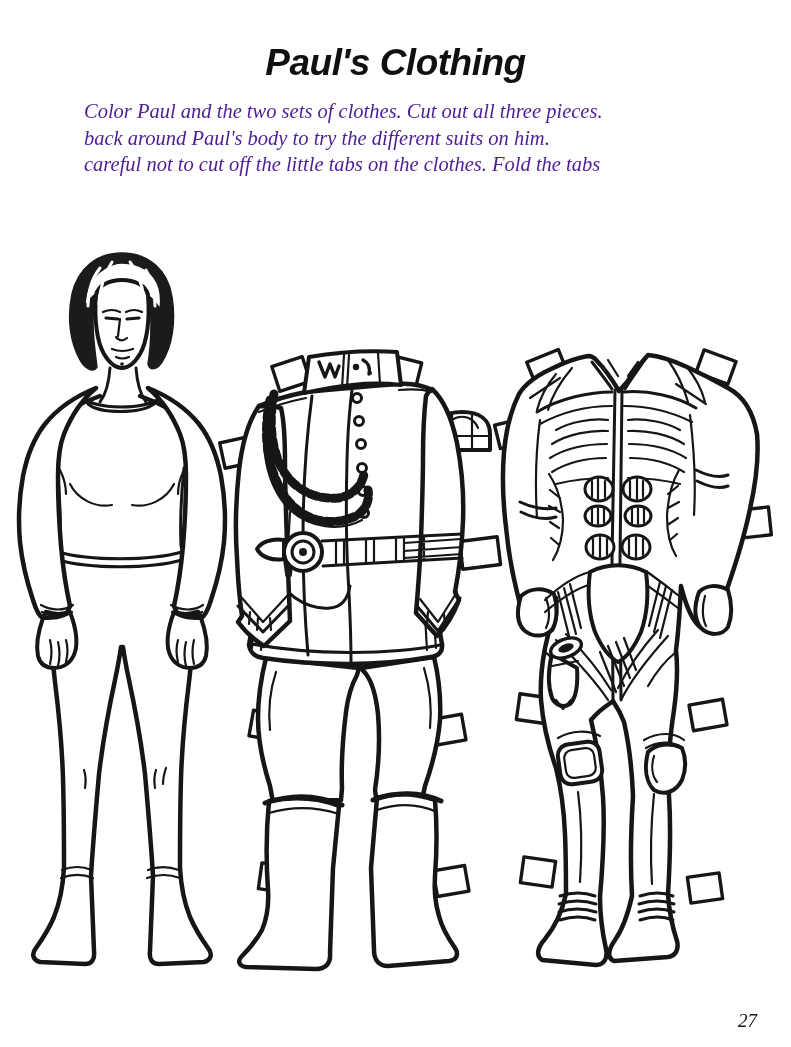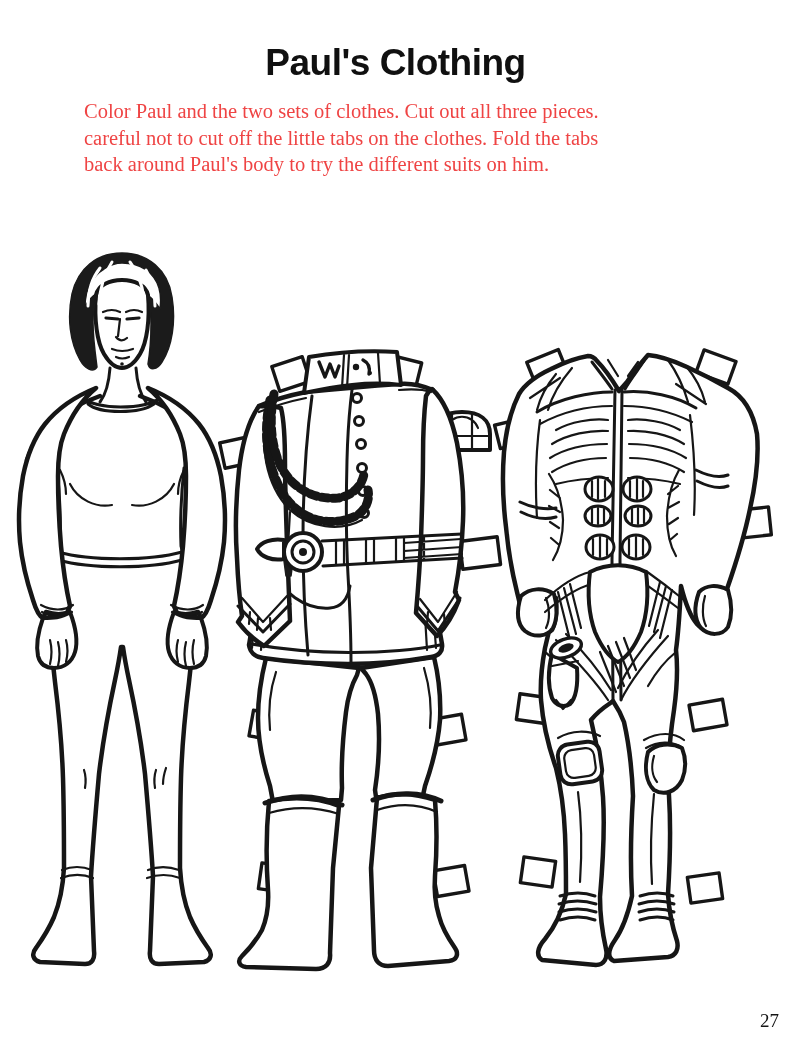--- a/index.html
+++ b/index.html
@@ -4,37 +4,38 @@
 <style>
   html,body{margin:0;padding:0;background:#e8e8e8;}
   .page{
     position:relative;
     width:791px;height:1047px;
     margin:0 auto;
     background:#ffffff;
     overflow:hidden;
     font-family:"Liberation Serif", serif;
     color:#141414;
+    font-style:italic;
   }
   .title{
     position:absolute;left:0;right:0;top:42px;
     margin:0;text-align:center;
     font-family:"Liberation Sans", sans-serif;
     font-weight:700;font-size:37px;letter-spacing:-0.5px;
     color:#101010;
   }
   .instructions{
     position:absolute;left:84px;top:98px;width:645px;
     font-size:20.5px;line-height:26.5px;
-    color:#ef4444;
+    color:#4c1d95;
   }
   .instructions .line{display:block;}
   .page-number{
     position:absolute;left:738px;top:1010px;
-    font-size:19px;color:#141414;margin-left:22px;
+    font-size:19px;color:#141414;
   }
   svg.figures{position:absolute;left:0;top:0;}
   
   .o  {fill:#ffffff;stroke:#161616;stroke-width:4.5;stroke-linejoin:round;stroke-linecap:round;}
   .o4 {fill:#ffffff;stroke:#161616;stroke-width:4;stroke-linejoin:round;stroke-linecap:round;}
   .fw {fill:#ffffff;stroke:none;}
   .s4 {fill:none;stroke:#161616;stroke-width:4.5;stroke-linejoin:round;stroke-linecap:round;}
   .s3 {fill:none;stroke:#161616;stroke-width:3;stroke-linejoin:round;stroke-linecap:round;}
   .s2 {fill:none;stroke:#161616;stroke-width:2.2;stroke-linejoin:round;stroke-linecap:round;}
   .s5 {fill:none;stroke:#161616;stroke-width:5;stroke-linejoin:round;stroke-linecap:round;}
@@ -45,22 +46,22 @@
 </style>
 </head>
 <body>
 
 <div class="page">
 
   <h1 class="title">Paul's Clothing</h1>
 
   <div class="instructions">
     <span class="line">Color Paul and the two sets of clothes. Cut out all three pieces.</span>
+    <span class="line">back around Paul's body to try the different suits on him.</span>
     <span class="line">careful not to cut off the little tabs on the clothes. Fold the tabs</span>
-    <span class="line">back around Paul's body to try the different suits on him.</span>
   </div>
 
   <svg class="figures" width="791" height="1047" viewBox="0 0 791 1047">
 
     <g>
 
       <path class="o" d="M57 548 L54 565 C50 602 50 642 55 682 C59 714 62 746 63 778 C64 812 64 844 64 868 C63 886 60 902 54 917 C48 931 41 941 36 948 C31 954 33 960 40 962 L85 964 C92 964 95 959 94 951 L91 876 C93 842 96 808 99 774 C103 740 109 708 115 680 C118 666 120 654 121 647 L123 647 C124 654 126 666 129 680 C135 708 141 740 145 774 C148 808 151 842 153 876 L150 951 C149 959 152 964 159 964 L204 962 C211 960 213 954 208 948 C203 941 196 931 190 917 C184 902 181 886 180 868 C180 844 180 812 181 778 C182 746 185 714 189 682 C194 642 194 602 190 565 L187 548 Z"></path>
 
       <path class="s2" d="M62 870 C72 866 82 866 92 870 M61 878 C72 874 83 874 93 878 M148 870 C158 866 168 866 179 870 M147 878 C158 874 169 874 180 878"></path>
 

